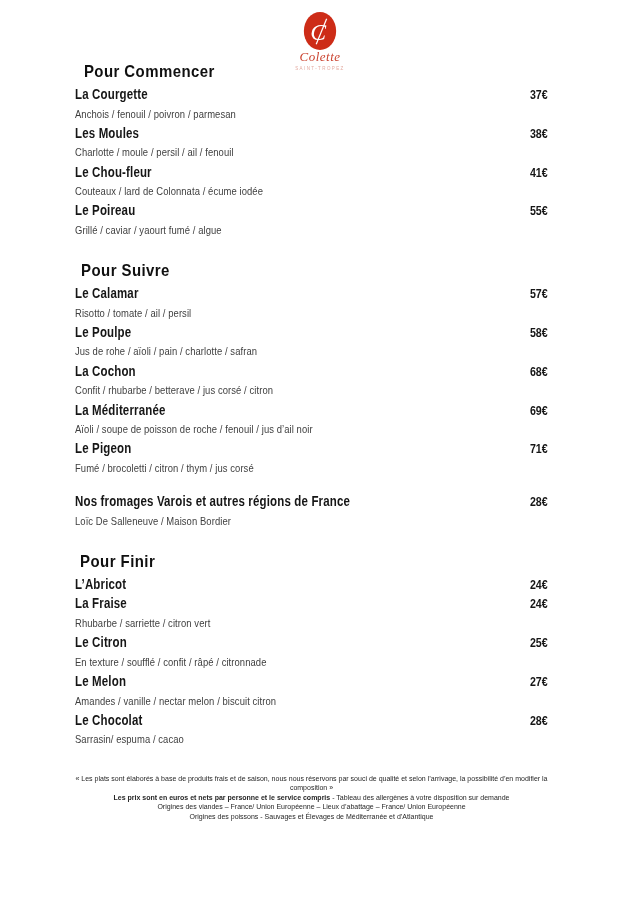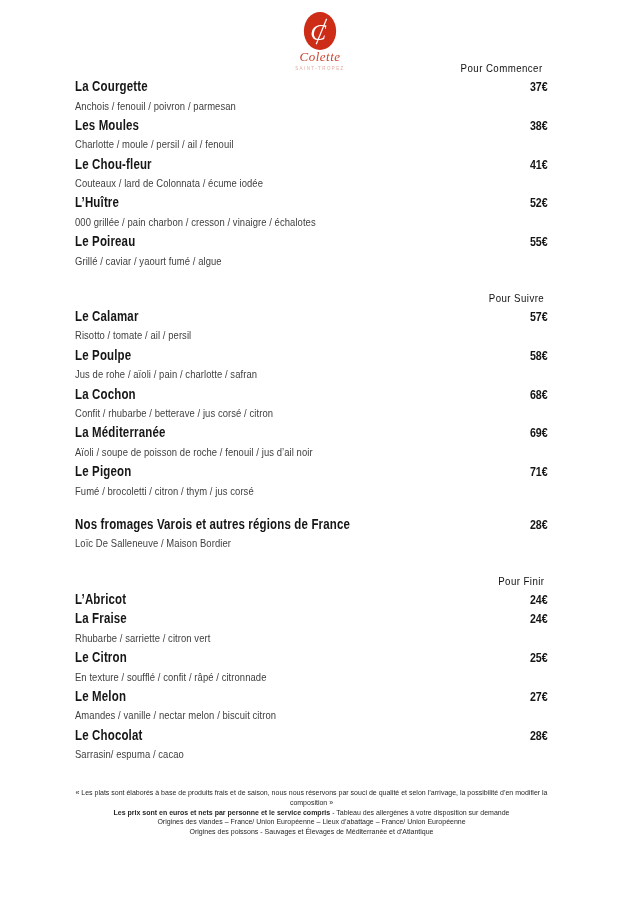--- a/index.html
+++ b/index.html
@@ -18,21 +18,21 @@
   .cond {display:inline-block;transform:scaleX(.88);transform-origin:50% 50%;white-space:nowrap}
 
   
   .logo{display:flex;flex-direction:column;align-items:center;padding-top:12px;height:60px}
   .logo-oval{width:34px;height:38px;line-height:0}
   .logo-oval svg{width:34px;height:38px;display:block}
   .logo-name{font-family:"Liberation Serif",serif;font-style:italic;font-size:13px;color:#cb4431;margin-top:-1px;letter-spacing:.5px}
   .logo-caption{font-size:4.5px;letter-spacing:1.4px;color:#e4aca2;text-transform:uppercase;margin-top:1px}
 
   
-  .section-title{margin:21px 0 3px;text-align:right;font-size:11px;font-weight:400;letter-spacing:.5px;color:#101010}
+  .section-title{margin:21px 0 3px;text-align:left;font-size:17px;font-weight:700;letter-spacing:.5px;color:#101010}
   .section:first-of-type .section-title{margin-top:2px}
   .section.standalone{margin-top:14px;margin-bottom:18px}
   .item-row{display:flex;justify-content:space-between;align-items:center;line-height:19.5px;font-size:14px;font-weight:700}
   .name{letter-spacing:.2px}
   .price{font-size:13px;font-weight:700}
   .desc{line-height:19.3px;font-size:11.5px;color:var(--ink-soft);letter-spacing:.1px}
 
   
   .footer{margin-top:24px;text-align:center;color:#262626}
   .footer > div{font-size:7px;line-height:9.6px}
@@ -71,27 +71,20 @@
               <span class="price condr">38€</span>
             </div>
             <div class="desc"><span class="condl">Charlotte / moule / persil / ail / fenouil</span></div>
           </div>
           <div class="item">
             <div class="item-row">
               <span class="name condl">Le Chou-fleur</span>
               <span class="price condr">41€</span>
             </div>
             <div class="desc"><span class="condl">Couteaux / lard de Colonnata / écume iodée</span></div>
-          </div>
-          <div class="item">
-            <div class="item-row">
-              <span class="name condl">L’Huître</span>
-              <span class="price condr">52€</span>
-            </div>
-            <div class="desc"><span class="condl">000 grillée / pain charbon / cresson / vinaigre / échalotes</span></div>
           </div>
           <div class="item">
             <div class="item-row">
               <span class="name condl">Le Poireau</span>
               <span class="price condr">55€</span>
             </div>
             <div class="desc"><span class="condl">Grillé / caviar / yaourt fumé / algue</span></div>
           </div>
         </section>
         <section class="section">

